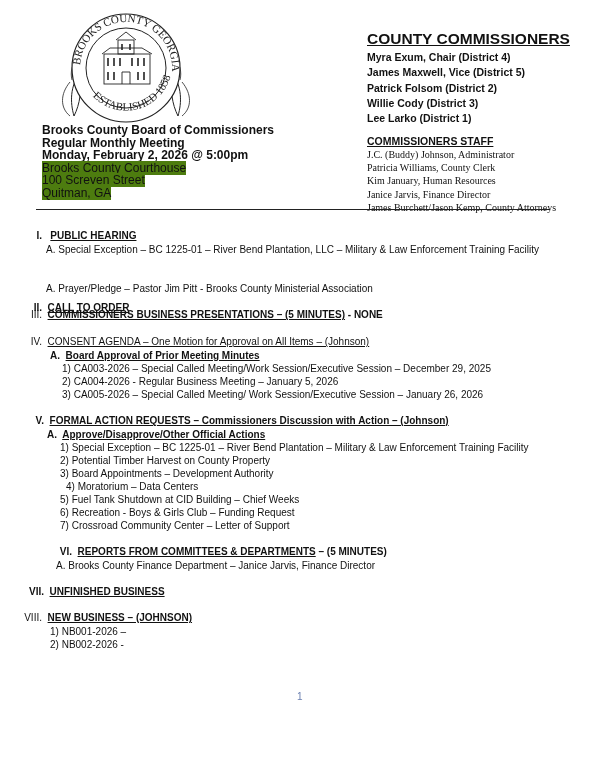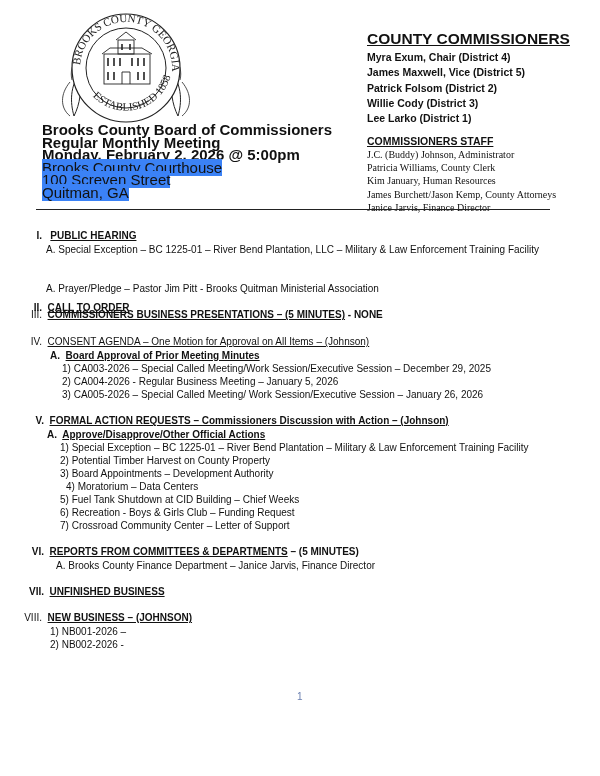--- a/index.html
+++ b/index.html
@@ -1,21 +1,21 @@
 <!DOCTYPE html>
 <html><head>
 <meta charset="utf-8">
 <style>
   html, body { margin:0; padding:0; background:#ffffff; }
   body { width:600px; height:776px; position:relative; overflow:hidden;
          font-family:"Liberation Sans", sans-serif; color:#111; font-size:10.5px; }
   .abs { position:absolute; }
   .seal { left:30px; top:12px; width:170px; height:112px; }
-  .meeting { left:42px; top:124px; line-height:12.5px; font-weight:bold; font-size:15px; }
-  .meeting .hl { background:#3b82f6; font-weight:normal; }
+  .meeting { left:42px; top:124px; line-height:12.5px; font-weight:bold; font-size:12px; }
+  .meeting .hl { background:#4d7c0f; font-weight:normal; }
   .comm { left:367px; top:30px; }
   .comm .title { font-size:15.5px; font-weight:bold; text-decoration:underline; line-height:18px; margin-bottom:2px; }
   .comm .member { font-weight:bold; font-size:10.5px; line-height:15.3px; }
   .staff { left:367px; top:134px; }
   .staff .title { font-weight:bold; text-decoration:underline; font-size:10.5px; line-height:14px; }
   .staff .person { font-size:10px; line-height:13.2px;font-family:Liberation Serif, serif; }
   .rule { left:36px; top:209px; width:514px; height:0; border-top:1.3px solid #222; }
   .sec { position:absolute; font-size:10px; line-height:13px; white-space:nowrap; }
   .sec .num { font-weight:bold; display:inline-block; text-align:right; }
   .sec .head { font-weight:bold; text-decoration:underline; }
@@ -86,39 +86,39 @@
   <div class="member">Patrick Folsom (District 2)</div>
   <div class="member">Willie Cody (District 3)</div>
   <div class="member">Lee Larko (District 1)</div>
 </div>
 
 <div class="abs staff">
   <div class="title">COMMISSIONERS STAFF</div>
   <div class="person">J.C. (Buddy) Johnson, Administrator</div>
   <div class="person">Patricia Williams, County Clerk</div>
   <div class="person">Kim January, Human Resources</div>
+  <div class="person">Janice Jarvis, Finance Director</div>
   <div class="person">James Burchett/Jason Kemp, County Attorneys</div>
-  <div class="person">Janice Jarvis, Finance Director</div>
 </div>
 
 <div class="abs rule"></div>
 
 <div>
 
   <div class="sec" style="left:28px; top:229px;">
     <span class="num" style="width:14px;">I.</span>&nbsp;&nbsp;
     <span class="head">PUBLIC HEARING</span>
   </div>
   <div class="item" style="left:46px; top:243px;">A.  Special Exception – BC 1225-01 – River Bend Plantation, LLC – Military &amp; Law Enforcement Training Facility</div>
 
   <div class="sec" style="left:28px; top:269px;margin-top:32px;">
     <span class="num" style="width:14px;">II.</span>&nbsp;
     <span class="head">CALL TO ORDER</span>
   </div>
-  <div class="item" style="left:46px; top:282px;">A.  Prayer/Pledge – Pastor Jim Pitt - Brooks Quitman Ministerial Association</div>
+  <div class="item" style="left:46px; top:282px;">A.  Prayer/Pledge – Pastor Jim Pitt - Brooks County Ministerial Association</div>
 
   <div class="sec" style="left:28px; top:308px;">
     <span class="num" style="width:14px; font-weight:normal;">III.</span>&nbsp;
     <span class="head">COMMISSIONERS BUSINESS PRESENTATIONS – (5 MINUTES)</span><span class="tail"> - NONE</span>
   </div>
 
   <div class="sec" style="left:28px; top:335px;">
     <span class="num" style="width:14px; font-weight:normal;">IV.</span>&nbsp;
     <span class="head" style="font-weight:normal;">CONSENT AGENDA – One Motion for Approval on All Items – (Johnson)</span>
   </div>
@@ -140,21 +140,21 @@
   </div>
   <div class="item" style="left:60px; top:441px;">1)  Special Exception – BC 1225-01 – River Bend Plantation – Military &amp; Law Enforcement Training Facility</div>
   <div class="item" style="left:60px; top:454px;text-align:center;">2)  Potential Timber Harvest on County Property</div>
   <div class="item" style="left:60px; top:467px;">3)  Board Appointments – Development Authority</div>
   <div class="item" style="left:66px; top:480px;">4)  Moratorium – Data Centers</div>
   <div class="item" style="left:60px; top:493px;">5)  Fuel Tank Shutdown at CID Building – Chief Weeks</div>
   <div class="item" style="left:60px; top:506px;">6)  Recreation - Boys &amp; Girls Club – Funding Request</div>
   <div class="item" style="left:60px; top:519px;">7)  Crossroad Community Center – Letter of Support</div>
 
   <div class="sec" style="left:30px; top:545px;">
-    <span class="num" style="width:14px;">VI.</span>&nbsp;
+    <span class="num" style="width:14px;margin-left:28px;">VI.</span>&nbsp;
     <span class="head">REPORTS FROM COMMITTEES &amp; DEPARTMENTS</span><span class="tail"> – (5 MINUTES)</span>
   </div>
   <div class="item" style="left:56px; top:559px;">A.  Brooks County Finance Department – Janice Jarvis, Finance Director</div>
 
   <div class="sec" style="left:28px; top:585px;">
     <span class="num" style="width:16px;">VII.</span>&nbsp;
     <span class="head">UNFINISHED BUSINESS</span>
   </div>
 
   <div class="sec" style="left:22px; top:611px;">

